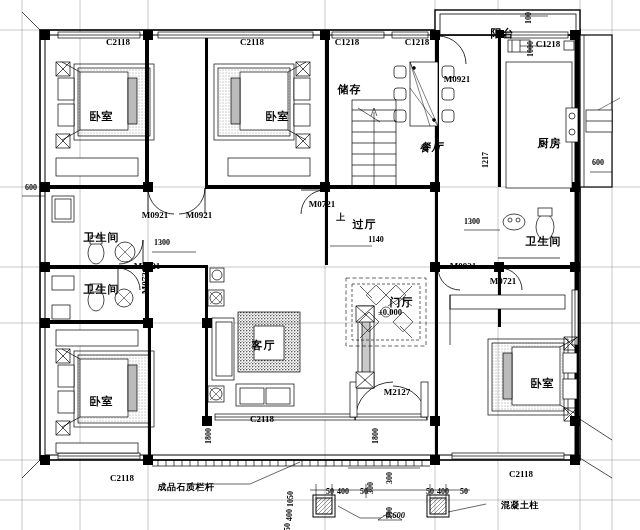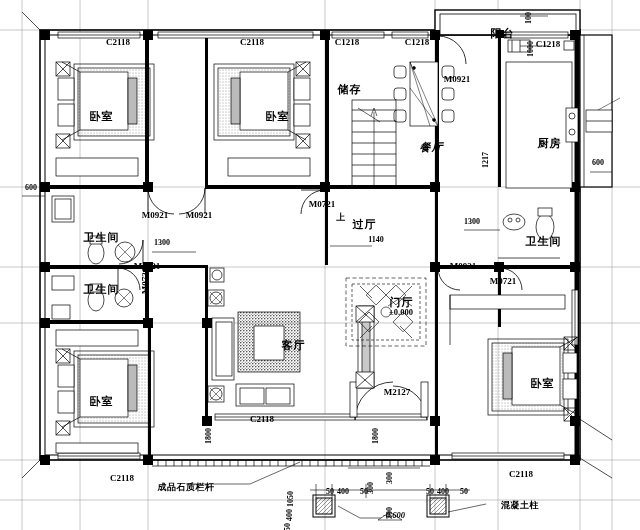--- a/index.html
+++ b/index.html
@@ -462,21 +462,21 @@
       <div class="lbl room" style="left: 273px; top: 116px; transform: translate(-50%, -50%);">卧室</div>
       <div class="lbl room" style="left: 345px; top: 89px; transform: translate(-50%, -50%);">储存</div>
       <div class="lbl room" style="left: 427px; top: 147px; transform: translate(-50%, -50%); font-style: italic;">餐厅</div>
       <div class="lbl room" style="left: 498px; top: 33px; transform: translate(-50%, -50%);">阳台</div>
       <div class="lbl room" style="left: 545px; top: 143px; transform: translate(-50%, -50%);">厨房</div>
       <div class="lbl room" style="left: 97px; top: 237px; transform: translate(-50%, -50%);">卫生间</div>
       <div class="lbl room" style="left: 97px; top: 289px; transform: translate(-50%, -50%);">卫生间</div>
       <div class="lbl room" style="left: 539px; top: 241px; transform: translate(-50%, -50%);">卫生间</div>
       <div class="lbl room" style="left: 360px; top: 224px; transform: translate(-50%, -50%);">过厅</div>
       <div class="lbl room" style="left: 397px; top: 302px; transform: translate(-50%, -50%);">门厅</div>
-      <div class="lbl room" style="left: 289px; top: 345px; transform: translate(-50%, -50%);">客厅</div>
+      <div class="lbl room" style="left: 259px; top: 345px; transform: translate(-50%, -50%);">客厅</div>
       <div class="lbl room" style="left: 97px; top: 401px; transform: translate(-50%, -50%);">卧室</div>
       <div class="lbl room" style="left: 538px; top: 383px; transform: translate(-50%, -50%);">卧室</div>
       <div class="lbl tag" style="left: 118px; top: 42px; transform: translate(-50%, -50%);">C2118</div>
       <div class="lbl tag" style="left: 252px; top: 42px; transform: translate(-50%, -50%);">C2118</div>
       <div class="lbl tag" style="left: 347px; top: 42px; transform: translate(-50%, -50%);">C1218</div>
       <div class="lbl tag" style="left: 417px; top: 42px; transform: translate(-50%, -50%);">C1218</div>
       <div class="lbl tag" style="left: 548px; top: 44px; transform: translate(-50%, -50%);">C1218</div>
       <div class="lbl tag" style="left: 122px; top: 478px; transform: translate(-50%, -50%);">C2118</div>
       <div class="lbl tag" style="left: 262px; top: 419px; transform: translate(-50%, -50%);">C2118</div>
       <div class="lbl tag" style="left: 521px; top: 474px; transform: translate(-50%, -50%);">C2118</div>
@@ -504,20 +504,20 @@
       <div class="lbl dim" style="left: 388px; top: 468px; transform: rotate(-90deg) translate(-50%, -50%);">300</div>
       <div class="lbl dim" style="left: 388px; top: 503px; transform: rotate(-90deg) translate(-50%, -50%);">300</div>
       <div class="lbl dim" style="left: 330px; top: 492px; transform: translate(-50%, -50%);">50</div>
       <div class="lbl dim" style="left: 343px; top: 492px; transform: translate(-50%, -50%);">400</div>
       <div class="lbl dim" style="left: 364px; top: 492px; transform: translate(-50%, -50%);">50</div>
       <div class="lbl dim" style="left: 430px; top: 492px; transform: translate(-50%, -50%);">50</div>
       <div class="lbl dim" style="left: 443px; top: 492px; transform: translate(-50%, -50%);">400</div>
       <div class="lbl dim" style="left: 464px; top: 492px; transform: translate(-50%, -50%);">50</div>
       <div class="lbl dim" style="left: 288px; top: 505px; transform: rotate(-90deg) translate(-50%, -50%);">400</div>
       <div class="lbl dim" style="left: 288px; top: 519px; transform: rotate(-90deg) translate(-50%, -50%);">50</div>
-      <div class="lbl lvl" style="left: 401px; top: 312px; transform: translate(-50%, -50%);">±0.000</div>
+      <div class="lbl lvl" style="left: 390px; top: 312px; transform: translate(-50%, -50%);">±0.000</div>
       <div class="lbl lvl" style="left: 394px; top: 515px; transform: translate(-50%, -50%); font-style: italic;">-0.600</div>
       <div class="lbl note" style="left: 186px; top: 487px; transform: translate(-50%, -50%);">成品石质栏杆</div>
       <div class="lbl note" style="left: 520px; top: 505px; transform: translate(-50%, -50%);">混凝土柱</div>
       <div class="lbl note" style="left: 341px; top: 217px; transform: translate(-50%, -50%);">上</div>
     </div>
 
 </div>
 
 </body></html>

